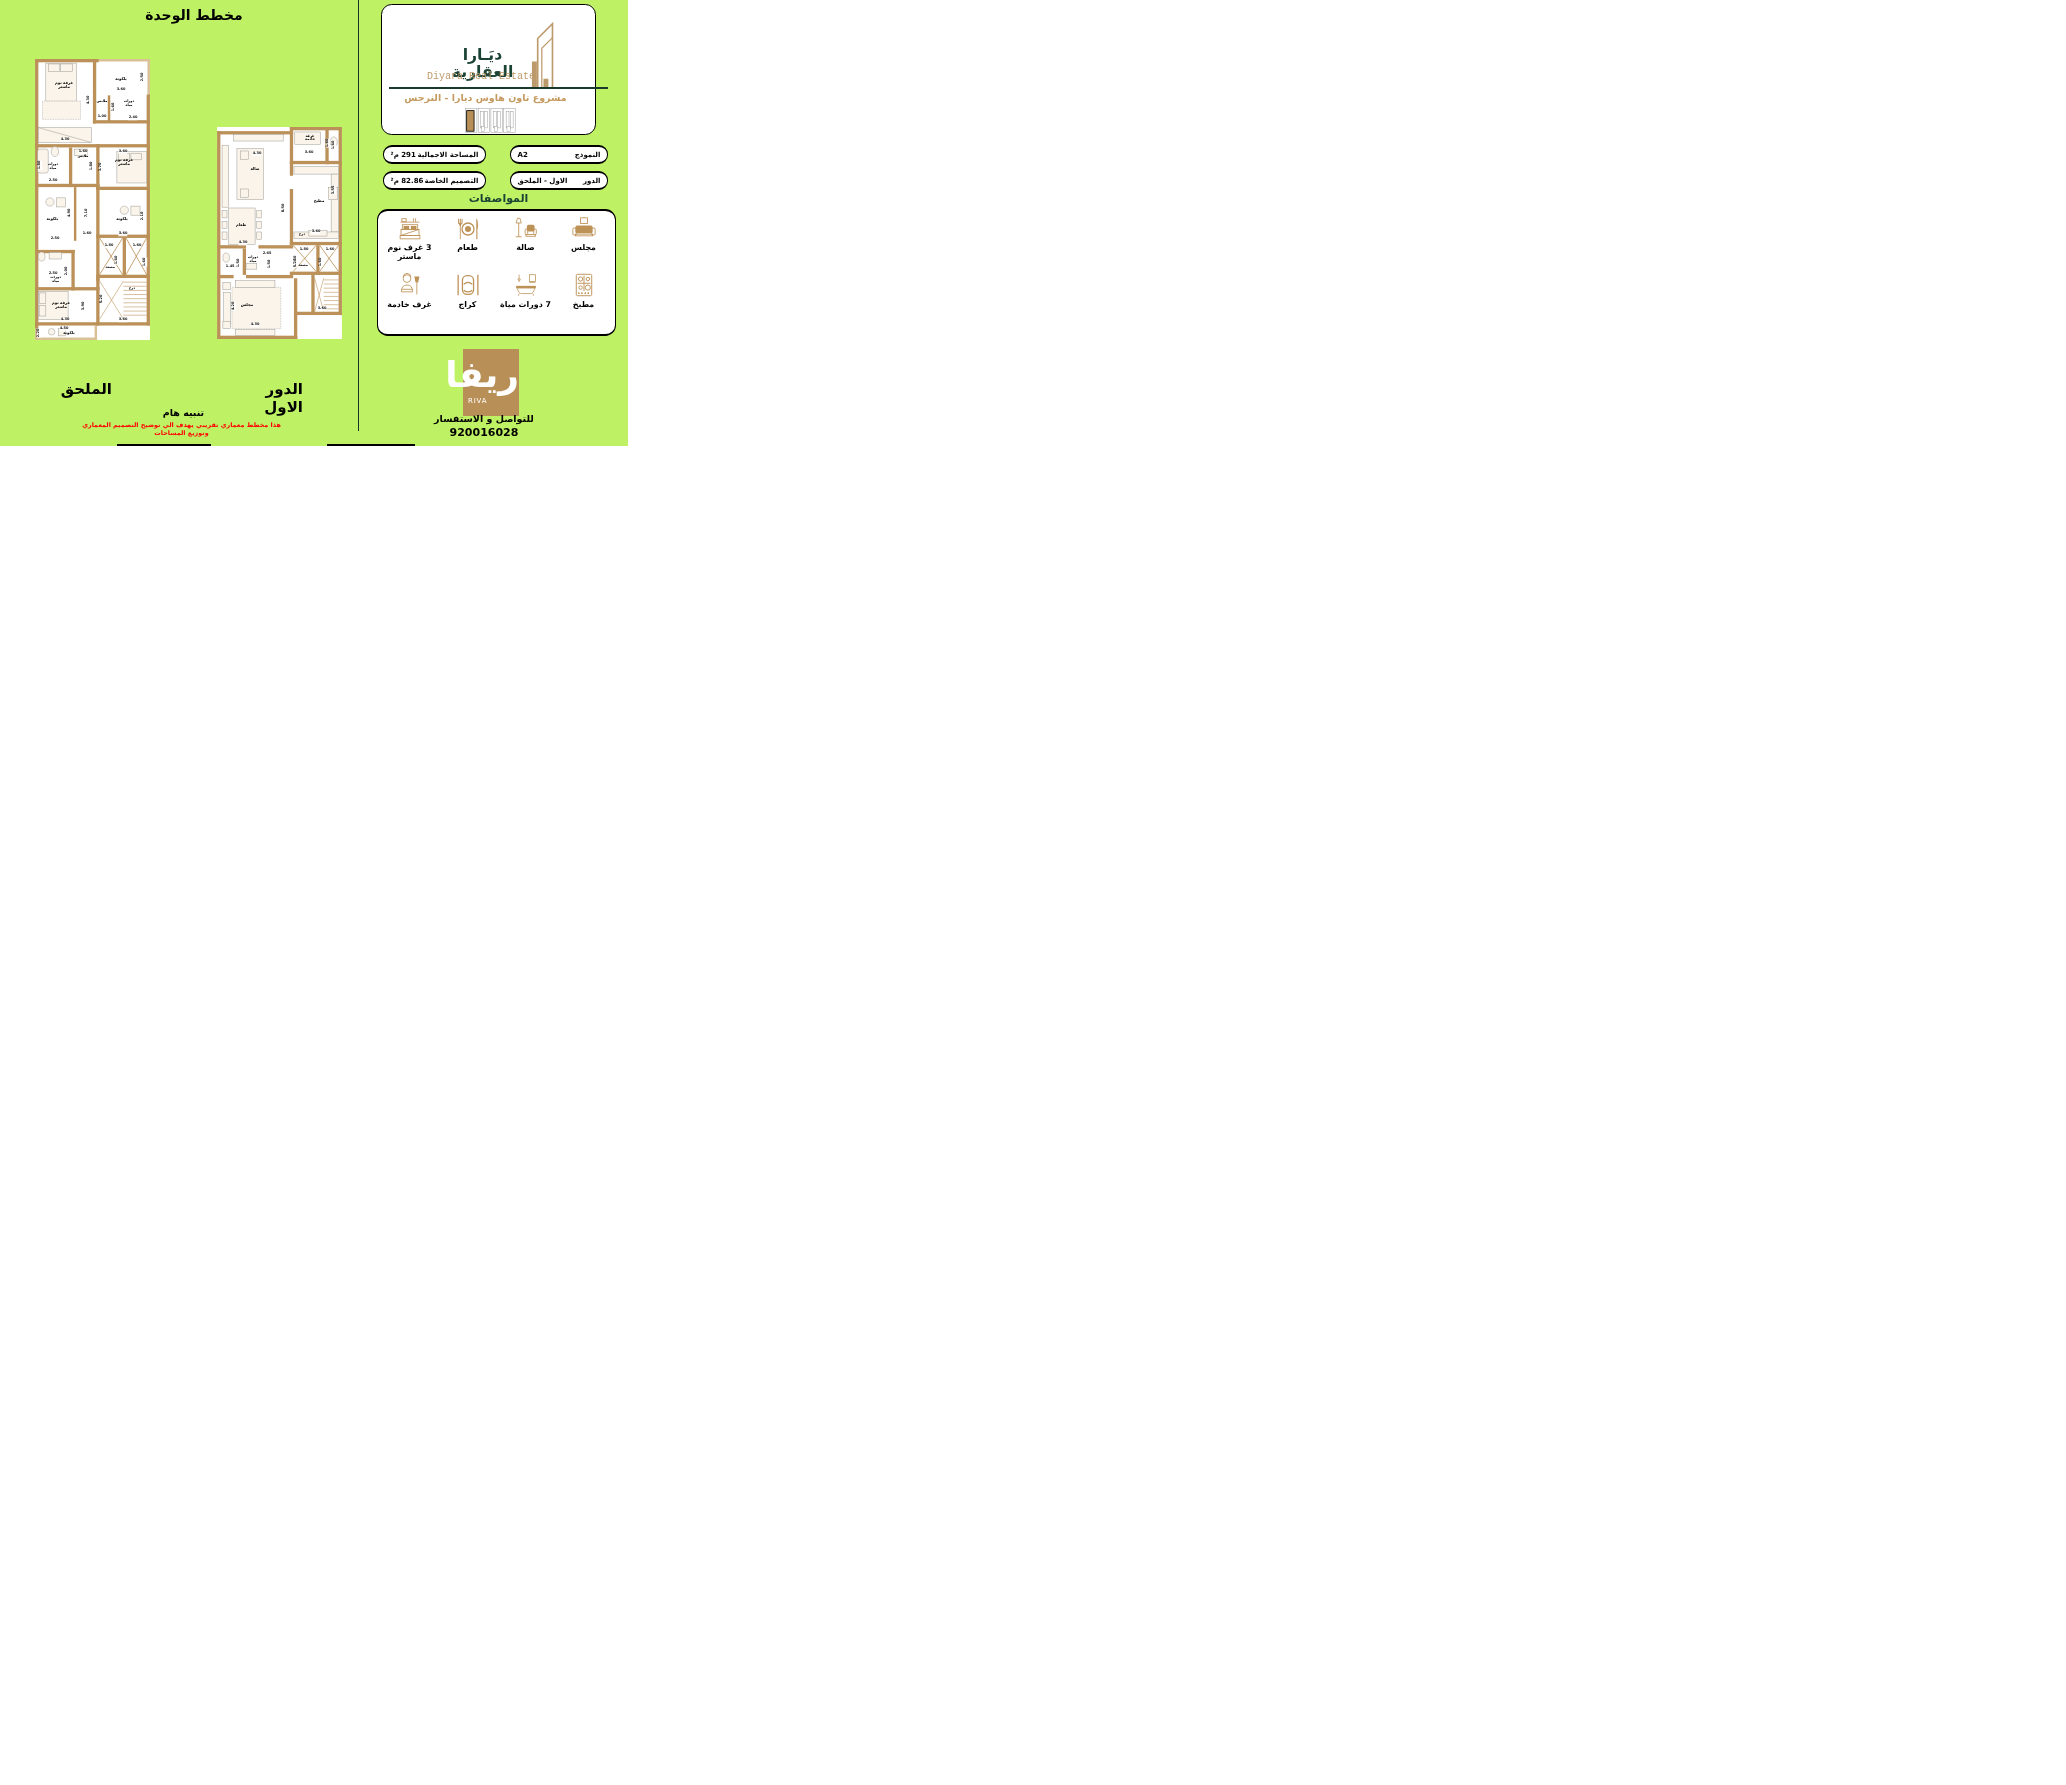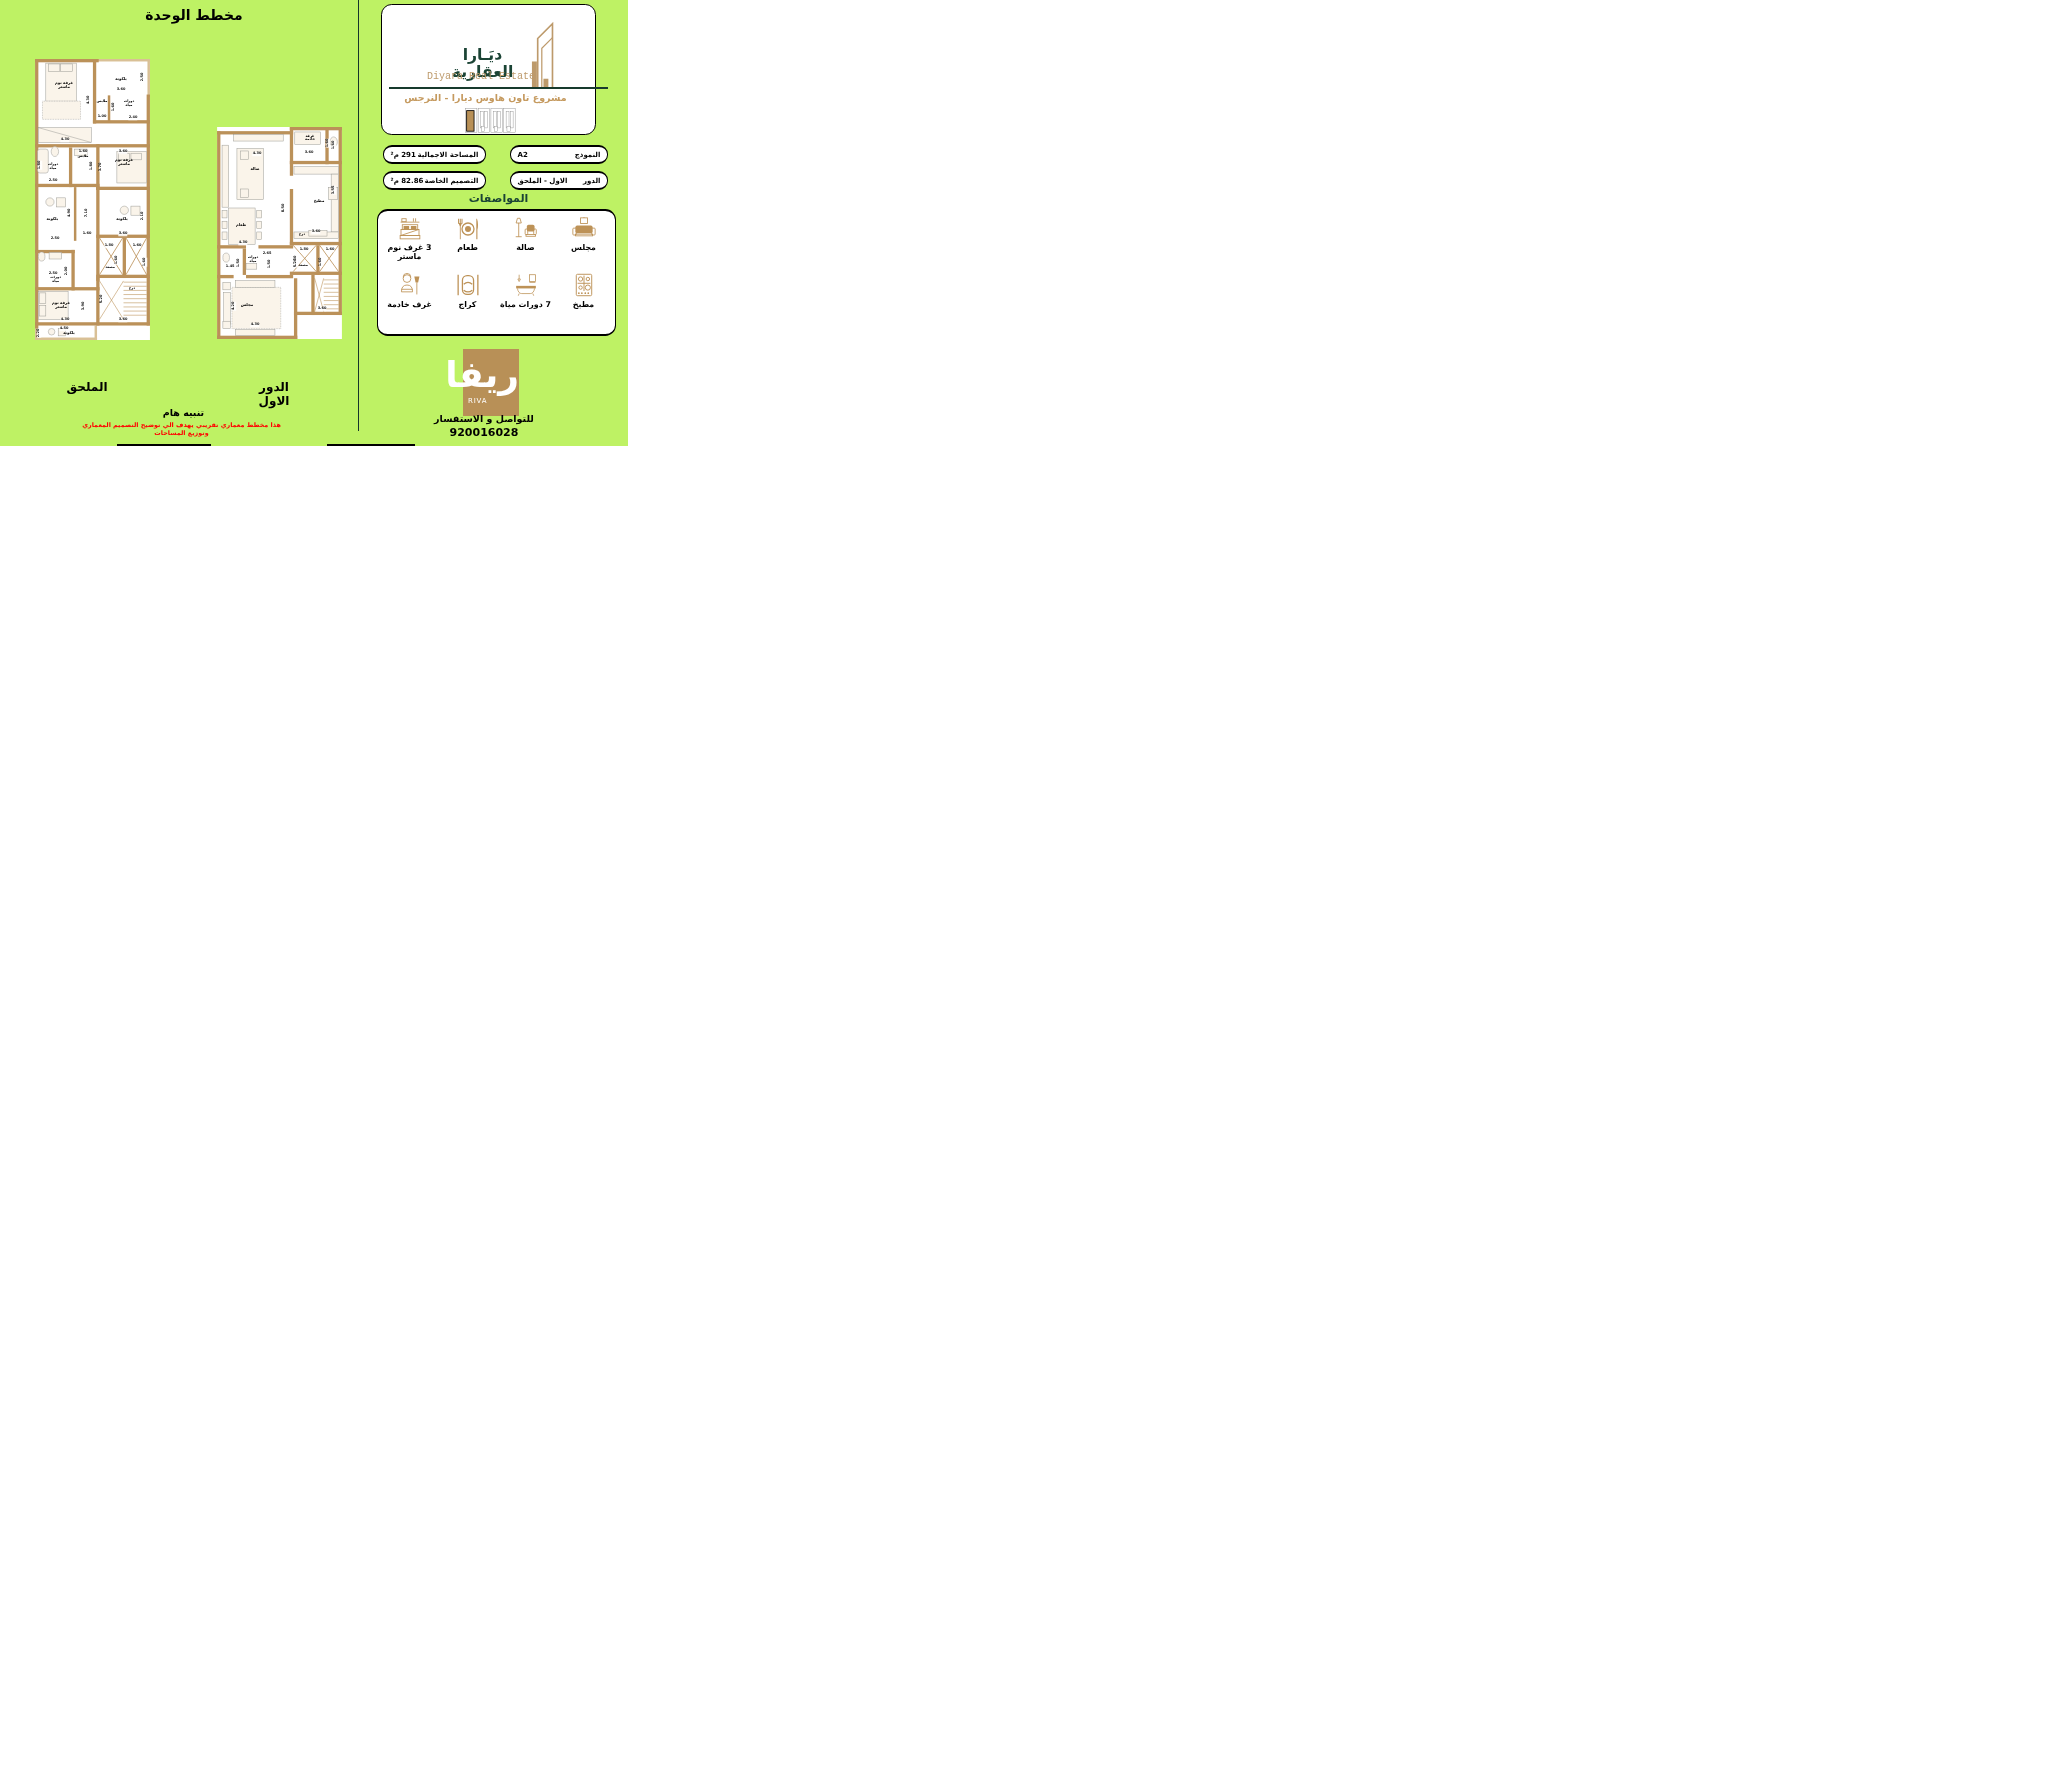--- a/index.html
+++ b/index.html
@@ -9,21 +9,21 @@
   
   .sheet-title{font-size:14px;font-weight:bold;color:#000;text-align:center;direction:rtl;}
   .plan{position:absolute;}
   .plan svg{position:absolute;left:0;top:0;}
   .plan .lbl{position:absolute;transform:translate(-50%,-50%);font-weight:bold;color:#000;
              font-size:3.9px;line-height:1.05;text-align:center;white-space:pre-line;direction:rtl;}
   .plan .lbl.small{font-size:3.5px;}
   .plan .dim{position:absolute;transform:translate(-50%,-50%);font-size:3.5px;font-weight:bold;
              color:#111;background:rgba(255,255,255,.85);padding:0 0.4px;line-height:1;}
   .plan .dim.rot{transform:translate(-50%,-50%) rotate(-90deg);}
-  .plan-caption{font-size:12px;font-weight:bold;color:#000;text-align:center;direction:rtl;}
+  .plan-caption{font-size:15px;font-weight:bold;color:#000;direction:rtl;}
   .notice-title{font-size:9.5px;font-weight:bold;color:#000;text-align:center;direction:rtl;}
   .notice-body{font-size:6.4px;font-weight:bold;color:#ff0000;text-align:center;direction:rtl;}
   .divider{position:absolute;background:#16352a;}
   .bbar{position:absolute;background:#000;}
   
   .logo-card{position:absolute;left:381px;top:4.1px;width:215px;height:131px;border:1.7px solid #000;
              border-radius:10.7px;background:#fff;box-sizing:border-box;}
   .brand-ar{position:absolute;left:55px;top:41px;width:91px;text-align:center;font-size:15.7px;
             font-weight:bold;color:#1b4435;direction:rtl;line-height:1.1;}
   .brand-en{position:absolute;left:45px;top:66px;width:112px;font-size:10px;

